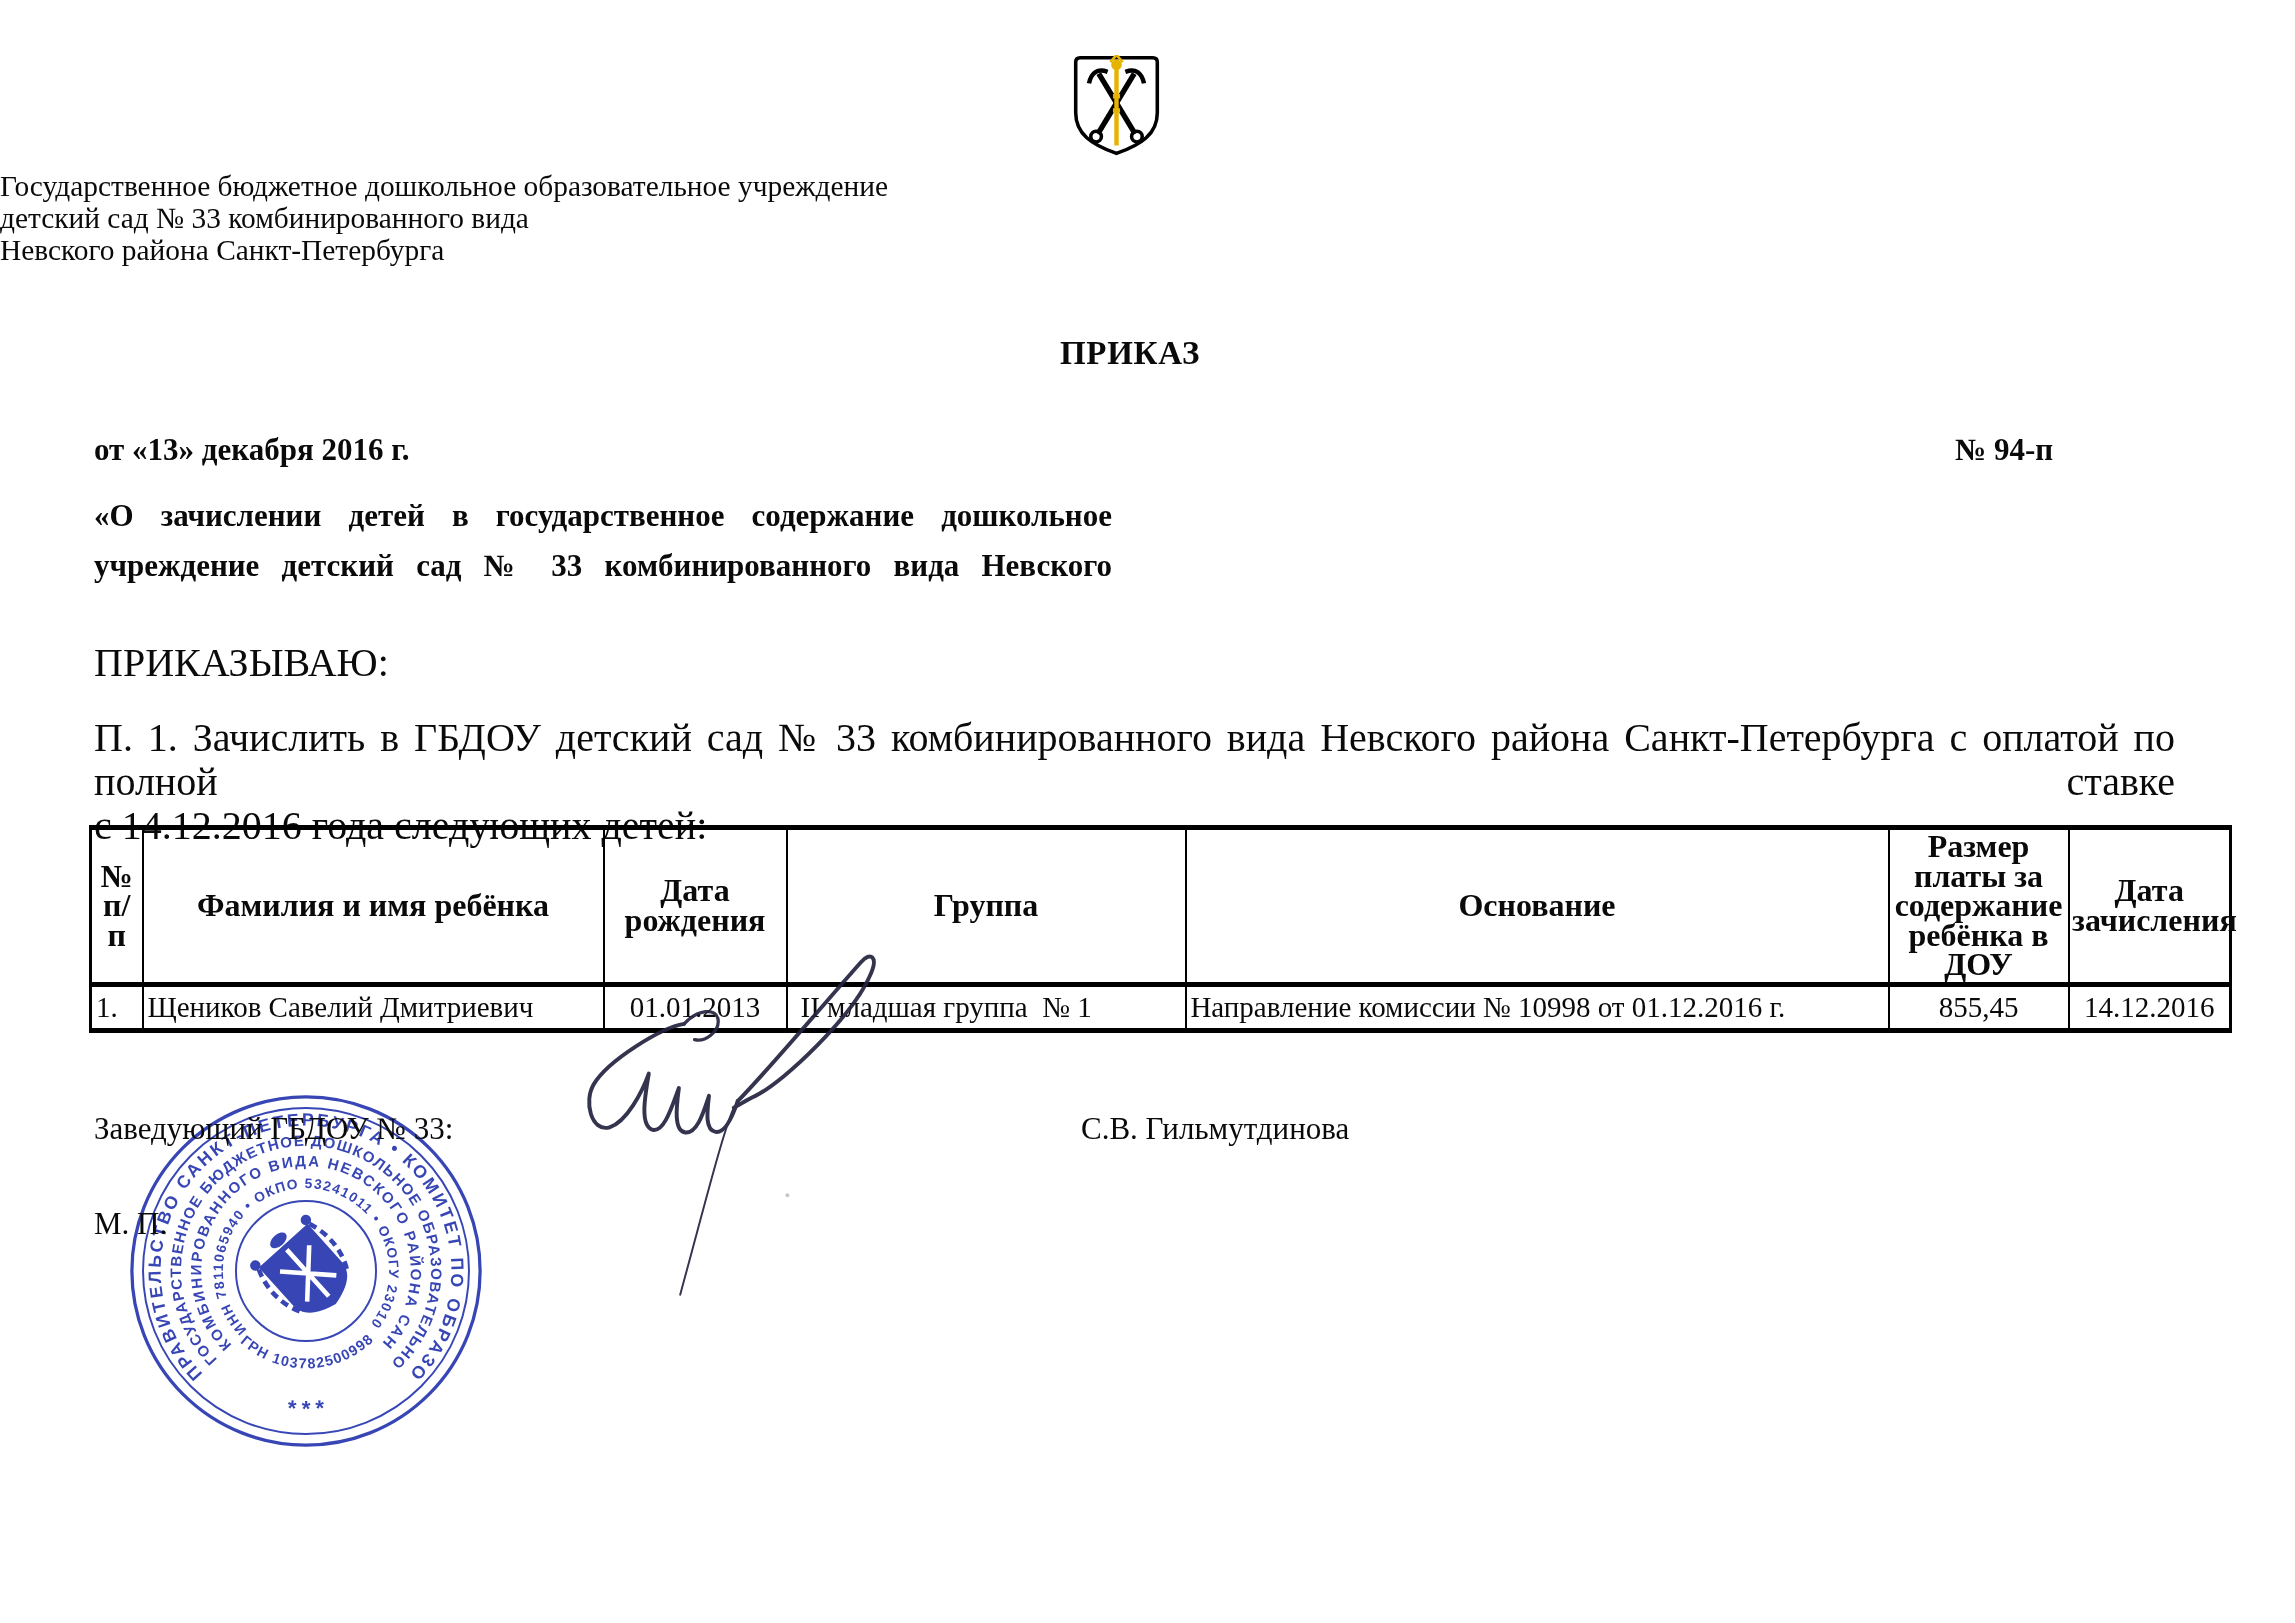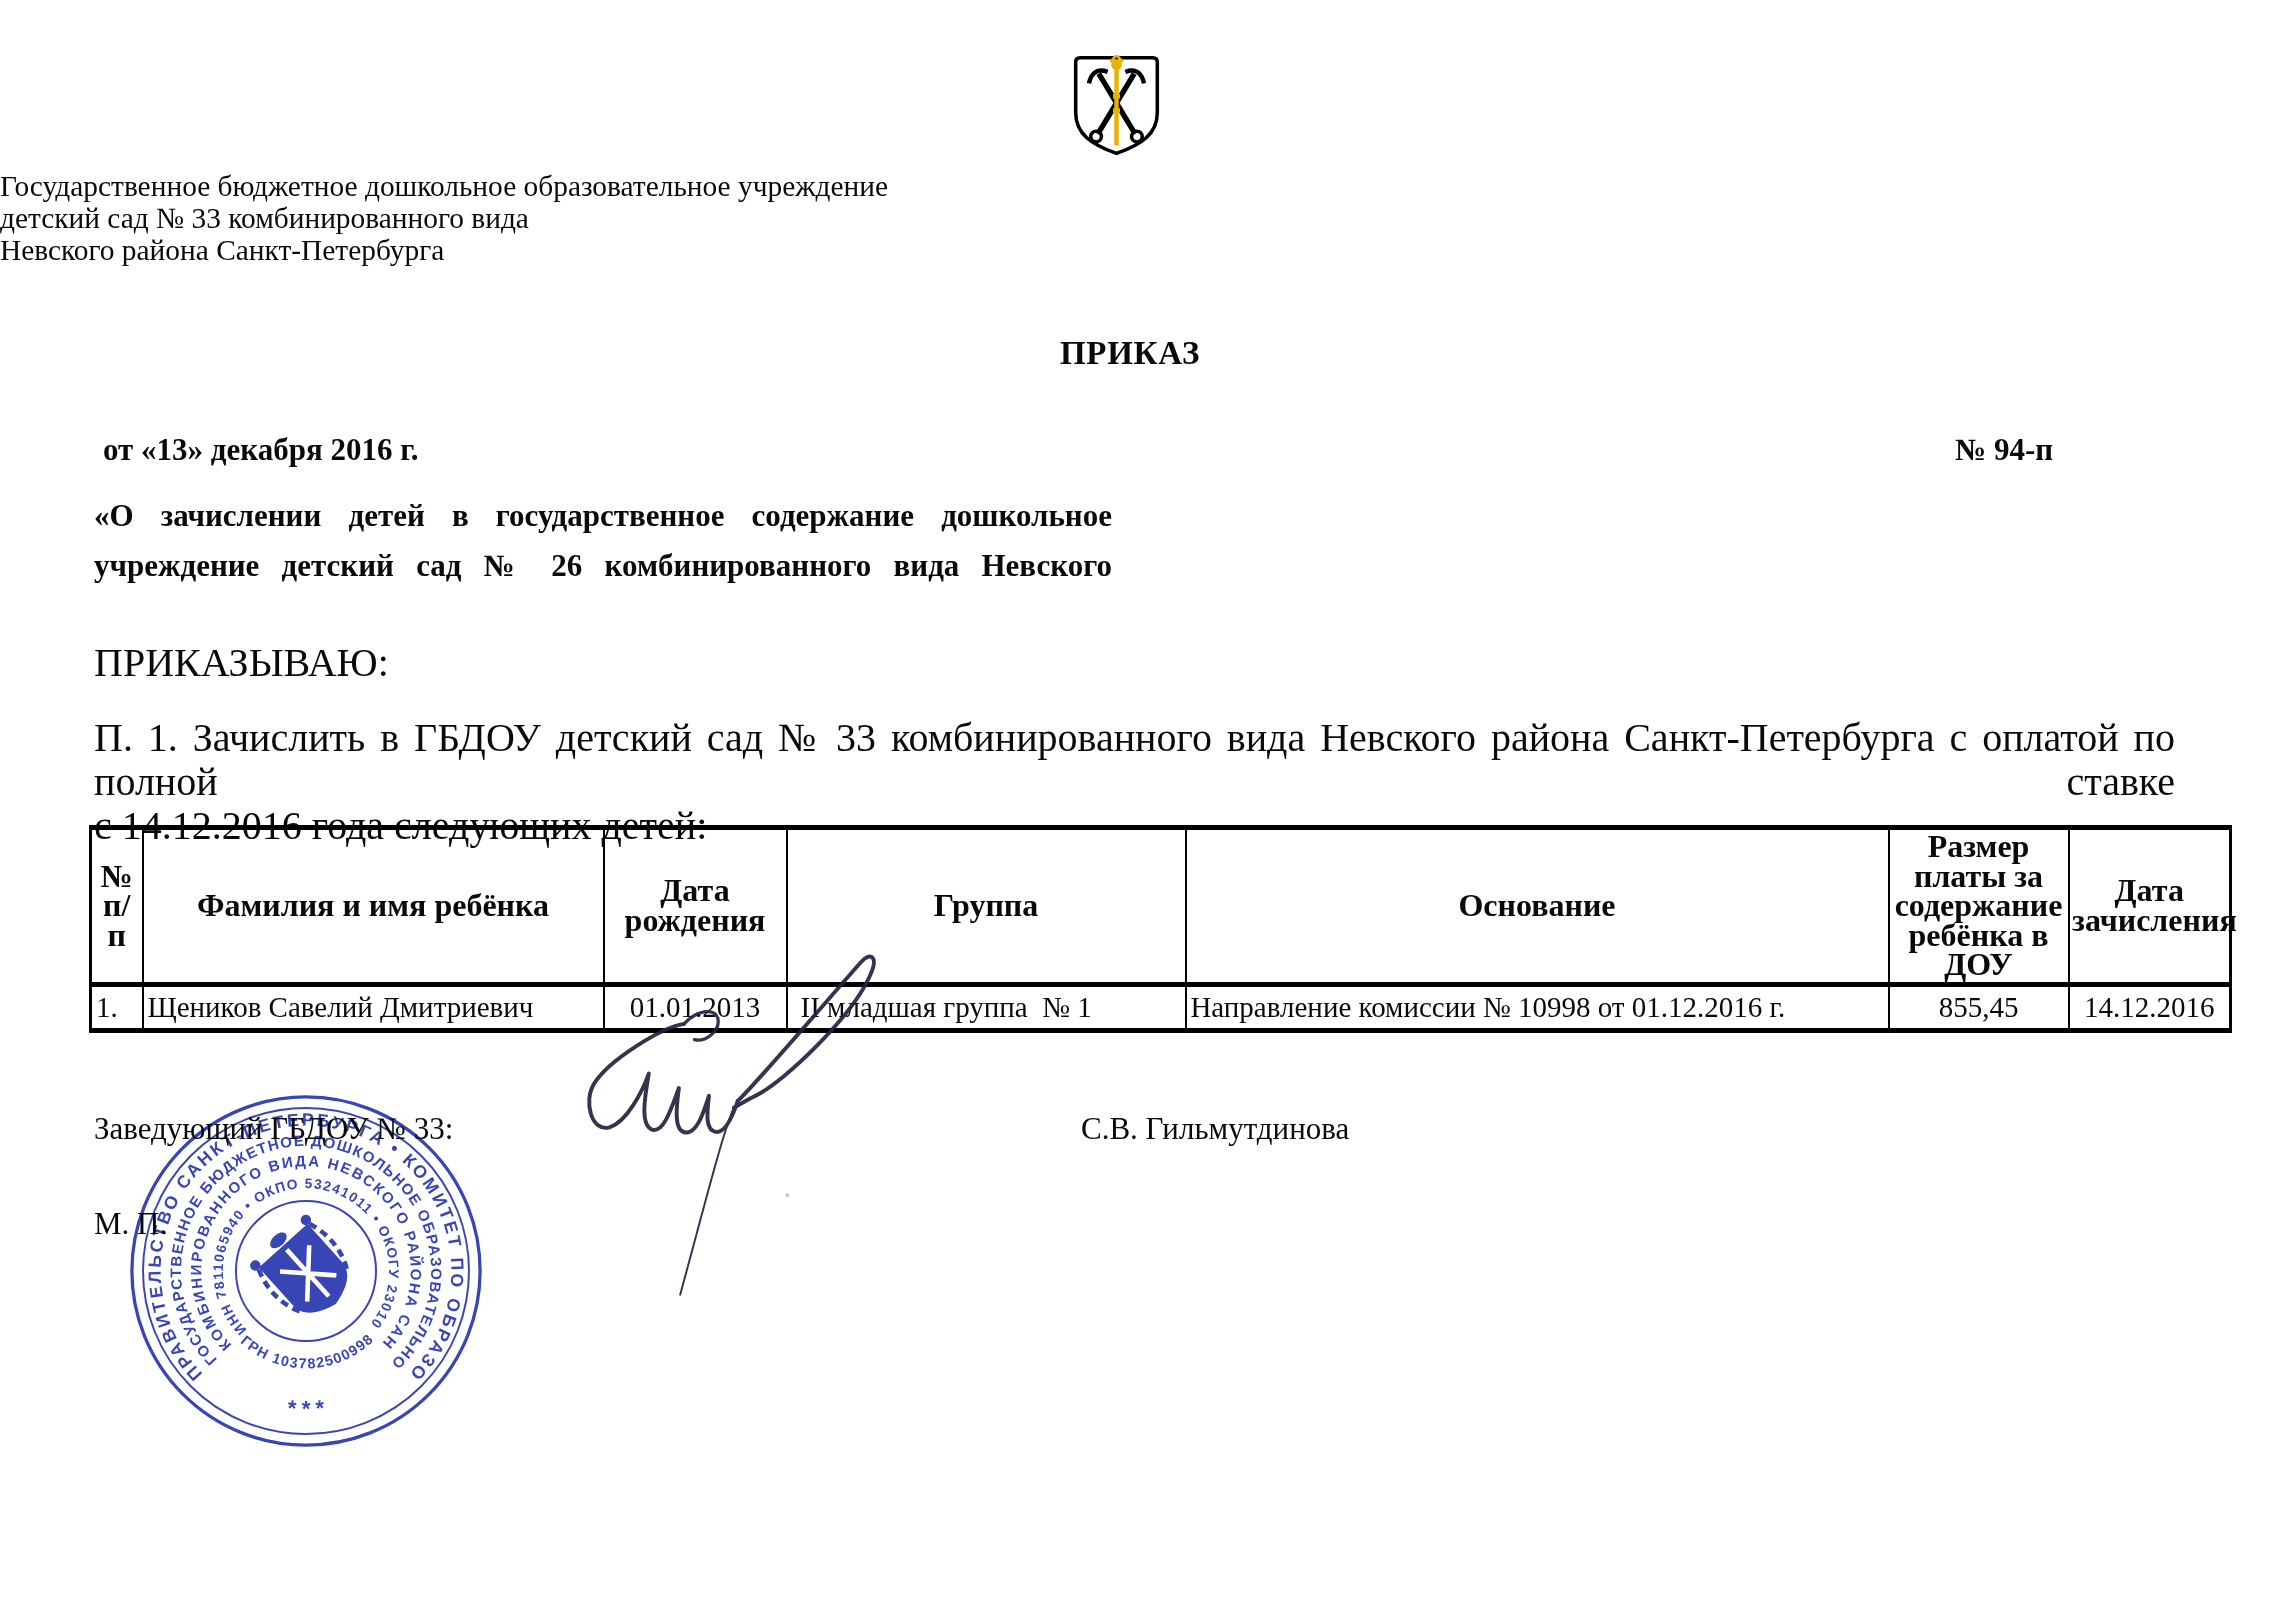--- a/index.html
+++ b/index.html
@@ -4,21 +4,21 @@
 <style>
   html,body{margin:0;padding:0;background:#888;}
   .page{
     position:relative;width:2295px;height:1623px;background:#ffffff;
     font-family:"Liberation Serif", serif;color:#0a0a0a;overflow:hidden;
   }
   .abs{position:absolute;}
   .org-header{left:0;top:170px;width:2231px;text-align:left;font-size:29.4px;line-height:32px;}
   .book-label{left:0;top:300px;width:2174px;text-align:right;font-size:29px;}
   .doc-title{left:0;top:335px;width:2260px;text-align:center;font-size:33px;font-weight:bold;letter-spacing:0.7px;}
-  .date-line{left:94px;top:432px;font-size:31px;font-weight:bold;margin-left:9px;}
+  .date-line{left:94px;top:432px;font-size:31px;font-weight:bold;}
   .order-no{left:1955px;top:432px;font-size:31px;font-weight:bold;}
   .subject{left:94px;top:491px;width:1018px;font-size:31px;font-weight:bold;line-height:50px;}
   .jline{text-align:justify;text-align-last:justify;}
   .order-verb{left:94px;top:639px;font-size:40px;}
   .clause{left:94px;top:716px;width:2081px;font-size:40px;line-height:44px;}
   table.enroll{
     position:absolute;left:89px;top:825px;width:2140px;
     border-collapse:collapse;table-layout:fixed;
     border:3.3px solid #000;border-top:5.9px solid #000;border-bottom:5.9px solid #000;
   }
@@ -68,21 +68,21 @@
   </div>
 
 
   <div class="abs doc-title">ПРИКАЗ</div>
 
   <div class="abs date-line">от «13» декабря 2016 г.</div>
   <div class="abs order-no">№ 94-п</div>
 
   <div class="abs subject">
     <div class="jline">«О зачислении детей в государственное содержание дошкольное</div>
-    <div class="jline">учреждение детский сад № 26 комбинированного вида Невского</div>
+    <div class="jline">учреждение детский сад № 33 комбинированного вида Невского</div>
   </div>
 
   <div class="abs order-verb">ПРИКАЗЫВАЮ:</div>
 
   <div class="abs clause">
     <div class="jline">П. 1. Зачислить в ГБДОУ детский сад № 33 комбинированного вида Невского района Санкт-Петербурга с оплатой по полной ставке</div>
     <div>с 14.12.2016 года следующих детей:</div>
   </div>
 
   <table class="enroll">

